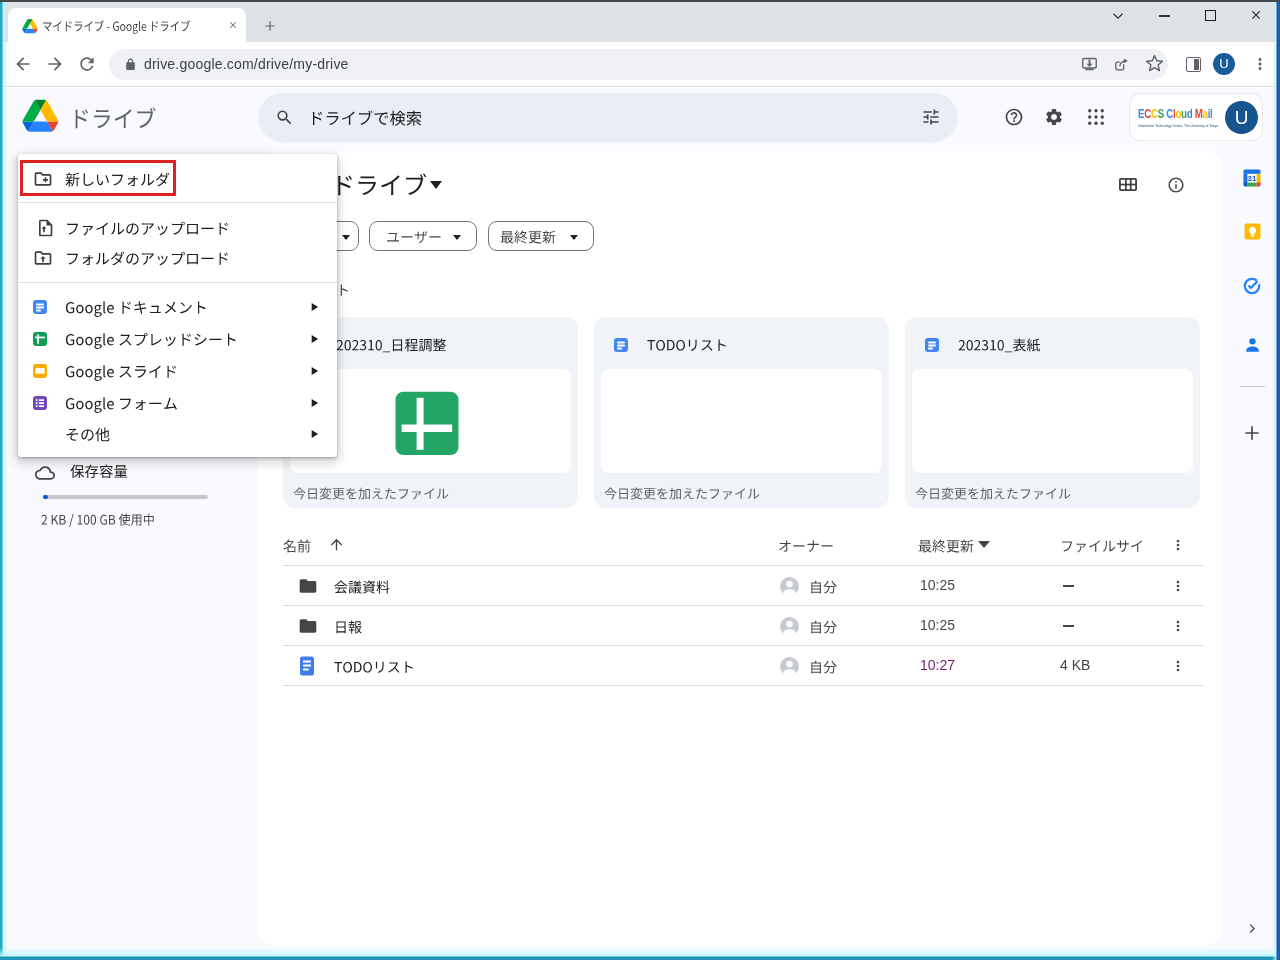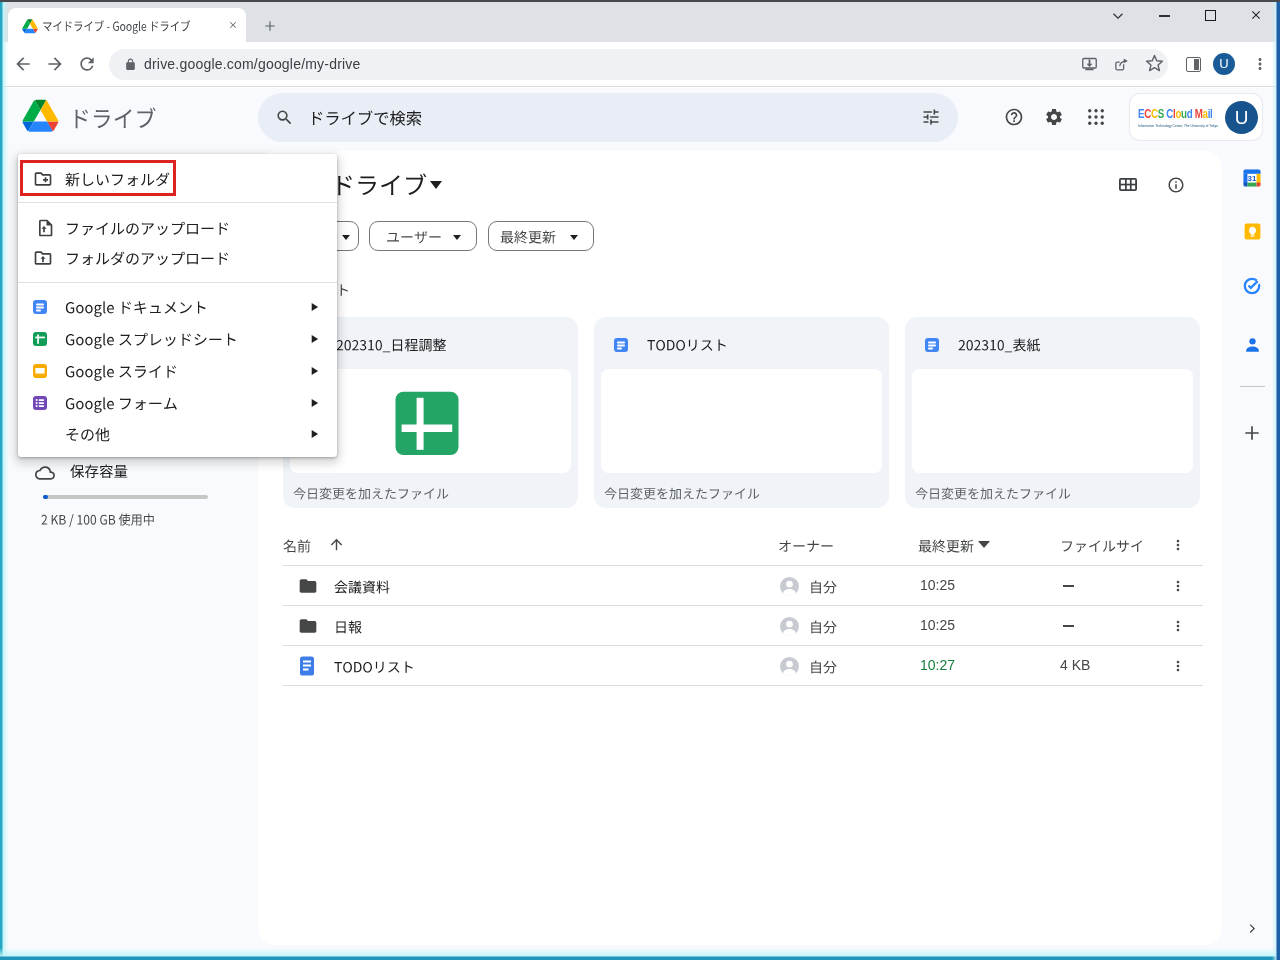--- a/index.html
+++ b/index.html
@@ -46,21 +46,21 @@
 <svg style="position:absolute;left:45px;top:54px" width="20" height="20" viewBox="0 0 24 24">
     <path d="M4 13h12.17l-5.59 5.59L12 20l8-8-8-8-1.41 1.41L16.17 11H4v2z" fill="#5f6368"></path>
   </svg>
 <svg style="position:absolute;left:77px;top:54px" width="20" height="20" viewBox="0 0 24 24">
     <path d="M17.65 6.35A7.96 7.96 0 0 0 12 4c-4.42 0-7.99 3.58-7.99 8s3.57 8 7.99 8c3.73 0 6.84-2.55 7.73-6h-2.08A5.99 5.99 0 0 1 12 18c-3.31 0-6-2.69-6-6s2.69-6 6-6c1.66 0 3.14.69 4.22 1.78L13 11h7V4l-2.35 2.35z" fill="#5f6368"></path>
   </svg>
 <div class="abs" style="left:109px;top:49px;width:1059px;height:31px;background:#eff1f4;border-radius:16px"></div>
 <svg style="position:absolute;left:124px;top:58px" width="13" height="13" viewBox="0 0 24 24">
     <path d="M18 8h-1V6c0-2.76-2.24-5-5-5S7 3.24 7 6v2H6c-1.1 0-2 .9-2 2v10c0 1.1.9 2 2 2h12c1.1 0 2-.9 2-2V10c0-1.1-.9-2-2-2zM9 6c0-1.66 1.34-3 3-3s3 1.34 3 3v2H9V6z" fill="#5f6368"></path>
   </svg>
-<div class="abs" style="left:144px;top:49px;height:31px;line-height:31px;font-size:14px;color:#3c4043;letter-spacing:.2px">drive.google.com/google/my-drive</div>
+<div class="abs" style="left:144px;top:49px;height:31px;line-height:31px;font-size:14px;color:#3c4043;letter-spacing:.2px">drive.google.com/drive/my-drive</div>
 <svg style="position:absolute;left:1081px;top:56px" width="17" height="17" viewBox="0 0 24 24">
     <rect x="2.5" y="3.5" width="19" height="13.5" rx="1.5" stroke="#5f6368" stroke-width="1.9" fill="none"></rect>
     <path d="M12 15.5l-4.2-4.4h2.9V5h2.6v6.1h2.9z" fill="#5f6368"></path>
     <path d="M7 17.5h10l1.5 2.5h-13z" fill="#5f6368"></path>
   </svg>
 <svg style="position:absolute;left:1113px;top:56px" width="17" height="17" viewBox="0 0 24 24">
     <path d="M15 11.5v6a2 2 0 0 1-2 2H6a2 2 0 0 1-2-2v-7a2 2 0 0 1 2-2h3.5" stroke="#5f6368" stroke-width="1.8" fill="none"></path>
     <path d="M9.5 14.5c.6-4.5 3.6-7 8.5-7.3" stroke="#5f6368" stroke-width="1.8" fill="none"></path>
     <path d="M15.2 3.6 21 7l-5.8 3.4z" fill="#5f6368"></path>
   </svg>
@@ -366,21 +366,21 @@
 <svg class="abs" style="left:780px;top:656.5px" width="19" height="19" viewBox="0 0 24 24">
     <circle cx="12" cy="12" r="12" fill="#c7cbd1"></circle>
     <circle cx="12" cy="9" r="4.2" fill="#fff"></circle>
     <path d="M12 15c-4.3 0-7.6 2.3-8.4 5.4A11.97 11.97 0 0 0 12 24c3.3 0 6.3-1.35 8.4-3.6-.8-3.1-4.1-5.4-8.4-5.4z" fill="#fff"></path>
   </svg>
 <div style="position:absolute;left:809.0px;top:659.7px;">
     <svg class="jt " style="width:28.0px;height:16.8px" viewBox="0 0 28.0 16.8">
       <path fill="#444746" d="M3.3 6.6H10.8V8.6H3.3ZM3.3 5.6V3.5H10.8V5.6ZM3.3 9.6H10.8V11.7H3.3ZM6.4 0.5C6.3 1.1 6 1.9 5.8 2.5H2.3V13.5H3.3V12.7H10.8V13.4H11.9V2.5H6.9C7.1 1.9 7.4 1.3 7.6 0.7ZM18.5 0.8C17.7 3 16.1 4.9 14.3 6.1C14.6 6.3 15 6.7 15.2 7C17 5.6 18.6 3.5 19.7 1.2ZM23.4 0.8 22.4 1.2C23.5 3.3 25.2 5.6 26.8 6.8C27 6.5 27.4 6.1 27.7 5.9C26.1 4.8 24.3 2.7 23.4 0.8ZM16.6 5.9V6.9H19.5C19.2 9.3 18.4 11.5 15.1 12.6C15.3 12.8 15.6 13.2 15.8 13.5C19.3 12.2 20.2 9.7 20.6 6.9H24.2C24.1 10.4 23.9 11.8 23.5 12.2C23.4 12.3 23.2 12.4 22.9 12.4C22.6 12.4 21.7 12.4 20.8 12.3C21 12.6 21.1 13 21.2 13.3C22 13.4 22.9 13.4 23.4 13.4C23.9 13.3 24.2 13.2 24.5 12.9C24.9 12.3 25.1 10.7 25.4 6.4C25.4 6.2 25.4 5.9 25.4 5.9Z"></path>
     </svg>
   </div>
-<div class="abs" style="left:920px;top:657px;font-size:14px;color:#15803d">10:27</div>
+<div class="abs" style="left:920px;top:657px;font-size:14px;color:#701a75">10:27</div>
 <div class="abs" style="left:1060px;top:657px;font-size:14px;color:#444746">4 KB</div>
 <svg style="position:absolute;left:1170px;top:658px" width="16" height="16" viewBox="0 0 24 24">
     <path d="M12 8c1.1 0 2-.9 2-2s-.9-2-2-2-2 .9-2 2 .9 2 2 2zm0 2c-1.1 0-2 .9-2 2s.9 2 2 2 2-.9 2-2-.9-2-2-2zm0 6c-1.1 0-2 .9-2 2s.9 2 2 2 2-.9 2-2-.9-2-2-2z" fill="#444746"></path>
   </svg>
 <div class="abs" style="left:18px;top:154px;width:319px;height:303px;background:#fff;border-radius:4px;box-shadow:0 1px 3px rgba(0,0,0,.3),0 4px 10px 3px rgba(0,0,0,.15)"></div>
 <div class="abs" style="z-index:9999;left:18px;top:154px;width:319px;height:303px;background:#fff;border-radius:4px"></div>
 <svg style="position:absolute;z-index:10000;left:33px;top:169px" width="20" height="20" viewBox="0 0 24 24">
     <path d="M20 6h-8l-2-2H4c-1.1 0-1.99.9-1.99 2L2 18c0 1.1.9 2 2 2h16c1.1 0 2-.9 2-2V8c0-1.1-.9-2-2-2zm0 12H4V6h5.17l2 2H20v10zm-8-4h2v2h2v-2h2v-2h-2v-2h-2v2h-2v2z" fill="#3c4043"></path>
   </svg>
 <div style="position:absolute;z-index:10000;left:65.0px;top:172.2px;">

